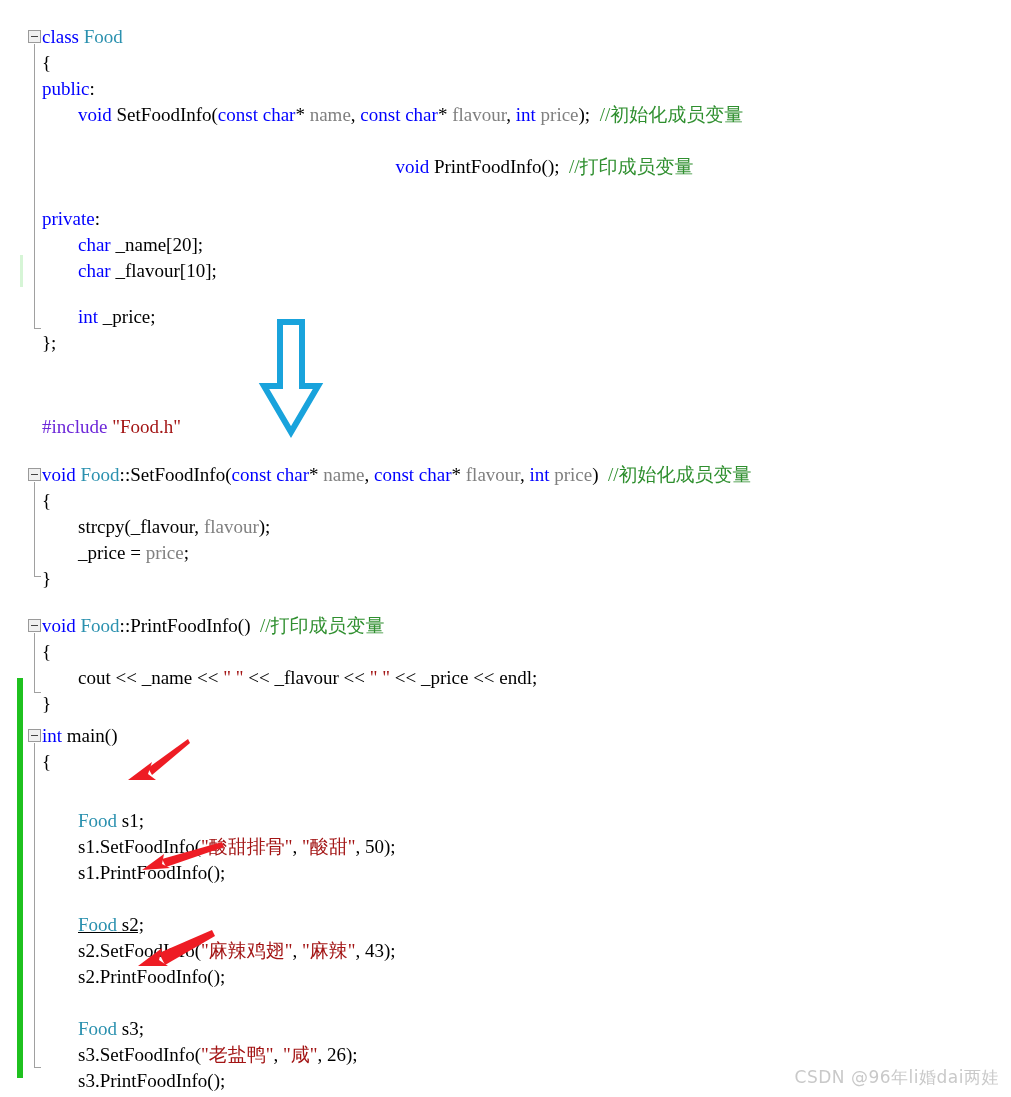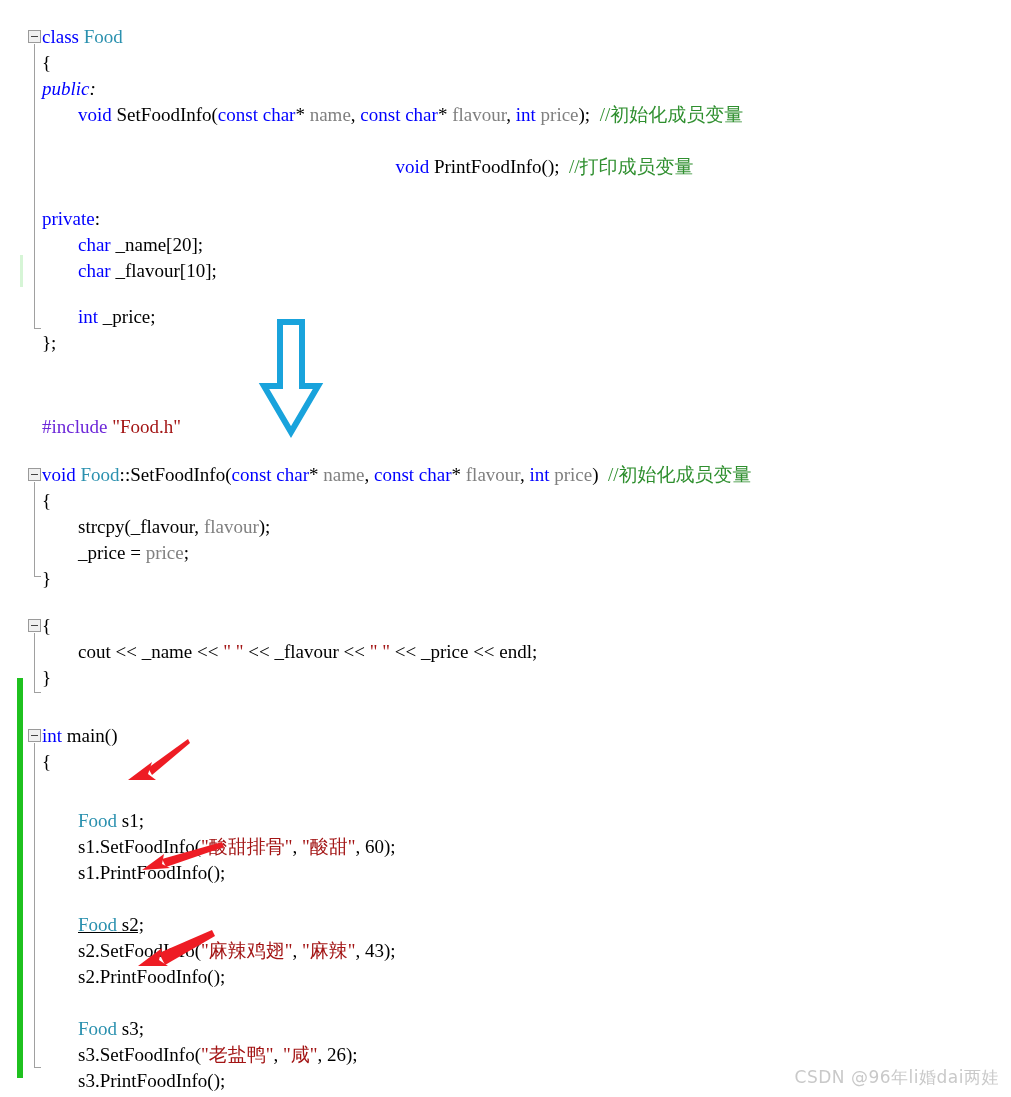--- a/index.html
+++ b/index.html
@@ -112,21 +112,21 @@
 <body>
 
 <div id="editor">
 
   <div class="changebar-faint" style="top:255px; height:32px;"></div>
   <div class="changebar-saved" style="top:678px; height:400px;"></div>
 
   <div class="block" id="header-block" style="top:24px;">
       <div class="line" style="padding-left: 42px;"><span class="kw">class </span><span class="typ">Food</span></div>
       <div class="line" style="padding-left: 42px;"><span class="op">{</span></div>
-      <div class="line" style="padding-left: 42px; font-style: italic;"><span class="kw">public</span><span class="op">:</span></div>
+      <div class="line" style="padding-left: 42px;"><span class="kw">public</span><span class="op">:</span></div>
       <div class="line" style="padding-left: 78px;"><span class="kw">void </span><span class="op">SetFoodInfo</span><span class="op">(</span><span class="kw">const </span><span class="kw">char</span><span class="op">* </span><span class="par">name</span><span class="op">, </span><span class="kw">const </span><span class="kw">char</span><span class="op">* </span><span class="par">flavour</span><span class="op">, </span><span class="kw">int </span><span class="par">price</span><span class="op">);  </span><span class="cmt">//初始化成员变量</span></div>
       <div class="line" style="padding-left: 42px;">&nbsp;</div>
       <div class="line" style="padding-left: 78px; text-align: center;"><span class="kw">void </span><span class="op">PrintFoodInfo</span><span class="op">();  </span><span class="cmt">//打印成员变量</span></div>
       <div class="line" style="padding-left: 42px;">&nbsp;</div>
       <div class="line" style="padding-left: 42px;"><span class="kw">private</span><span class="op">:</span></div>
       <div class="line" style="padding-left: 78px;"><span class="kw">char </span><span class="op">_name[20];</span></div>
       <div class="line" style="padding-left: 78px;"><span class="kw">char </span><span class="op">_flavour[10];</span></div>
       <div class="line" style="padding-left: 78px; margin-top: 20px;"><span class="kw">int </span><span class="op">_price;</span></div>
       <div class="line" style="padding-left: 42px;"><span class="op">};</span></div>
     </div>
@@ -137,30 +137,31 @@
 
   <div class="block" id="setfoodinfo-block" style="top:462px;">
       <div class="line" style="padding-left: 42px;"><span class="kw">void </span><span class="typ">Food</span><span class="op">::SetFoodInfo(</span><span class="kw">const </span><span class="kw">char</span><span class="op">* </span><span class="par">name</span><span class="op">, </span><span class="kw">const </span><span class="kw">char</span><span class="op">* </span><span class="par">flavour</span><span class="op">, </span><span class="kw">int </span><span class="par">price</span><span class="op">)  </span><span class="cmt">//初始化成员变量</span></div>
       <div class="line" style="padding-left: 42px;"><span class="op">{</span></div>
       <div class="line" style="padding-left: 78px;"><span class="op">strcpy(_flavour, </span><span class="par">flavour</span><span class="op">);</span></div>
       <div class="line" style="padding-left: 78px;"><span class="op">_price = </span><span class="par">price</span><span class="op">;</span></div>
       <div class="line" style="padding-left: 42px;"><span class="op">}</span></div>
     </div>
 
   <div class="block" id="printfoodinfo-block" style="top:613px;">
+      <div class="line" style="padding-left: 42px;"><span class="kw">void </span><span class="typ">Food</span><span class="op">::PrintFoodInfo()  </span><span class="cmt">//打印成员变量</span></div>
       <div class="line" style="padding-left: 42px;"><span class="op">{</span></div>
       <div class="line" style="padding-left: 78px;"><span class="op">cout &lt;&lt; _name &lt;&lt; </span><span class="str">" "</span><span class="op"> &lt;&lt; _flavour &lt;&lt; </span><span class="str">" "</span><span class="op"> &lt;&lt; _price &lt;&lt; endl;</span></div>
       <div class="line" style="padding-left: 42px;"><span class="op">}</span></div>
     </div>
 
   <div class="block" id="main-block" style="top:723px;">
       <div class="line" style="padding-left: 42px;"><span class="kw">int </span><span class="op">main()</span></div>
       <div class="line" style="padding-left: 42px;"><span class="op">{</span></div>
       <div class="line" style="padding-left: 78px; margin-top: 33px;"><span class="typ">Food</span><span class="op"> s1;</span></div>
-      <div class="line" style="padding-left: 78px;"><span class="op">s1.SetFoodInfo(</span><span class="str">"酸甜排骨"</span><span class="op">, </span><span class="str">"酸甜"</span><span class="op">, 60);</span></div>
+      <div class="line" style="padding-left: 78px;"><span class="op">s1.SetFoodInfo(</span><span class="str">"酸甜排骨"</span><span class="op">, </span><span class="str">"酸甜"</span><span class="op">, 50);</span></div>
       <div class="line" style="padding-left: 78px;"><span class="op">s1.PrintFoodInfo();</span></div>
       <div class="line" style="padding-left: 42px;">&nbsp;</div>
       <div class="line" style="padding-left: 78px; text-decoration: underline;"><span class="typ">Food</span><span class="op"> s2;</span></div>
       <div class="line" style="padding-left: 78px;"><span class="op">s2.SetFoodInfo(</span><span class="str">"麻辣鸡翅"</span><span class="op">, </span><span class="str">"麻辣"</span><span class="op">, 43);</span></div>
       <div class="line" style="padding-left: 78px;"><span class="op">s2.PrintFoodInfo();</span></div>
       <div class="line" style="padding-left: 42px;">&nbsp;</div>
       <div class="line" style="padding-left: 78px;"><span class="typ">Food</span><span class="op"> s3;</span></div>
       <div class="line" style="padding-left: 78px;"><span class="op">s3.SetFoodInfo(</span><span class="str">"老盐鸭"</span><span class="op">, </span><span class="str">"咸"</span><span class="op">, 26);</span></div>
       <div class="line" style="padding-left: 78px;"><span class="op">s3.PrintFoodInfo();</span></div>
       <div class="line" style="padding-left: 42px;">&nbsp;</div>

